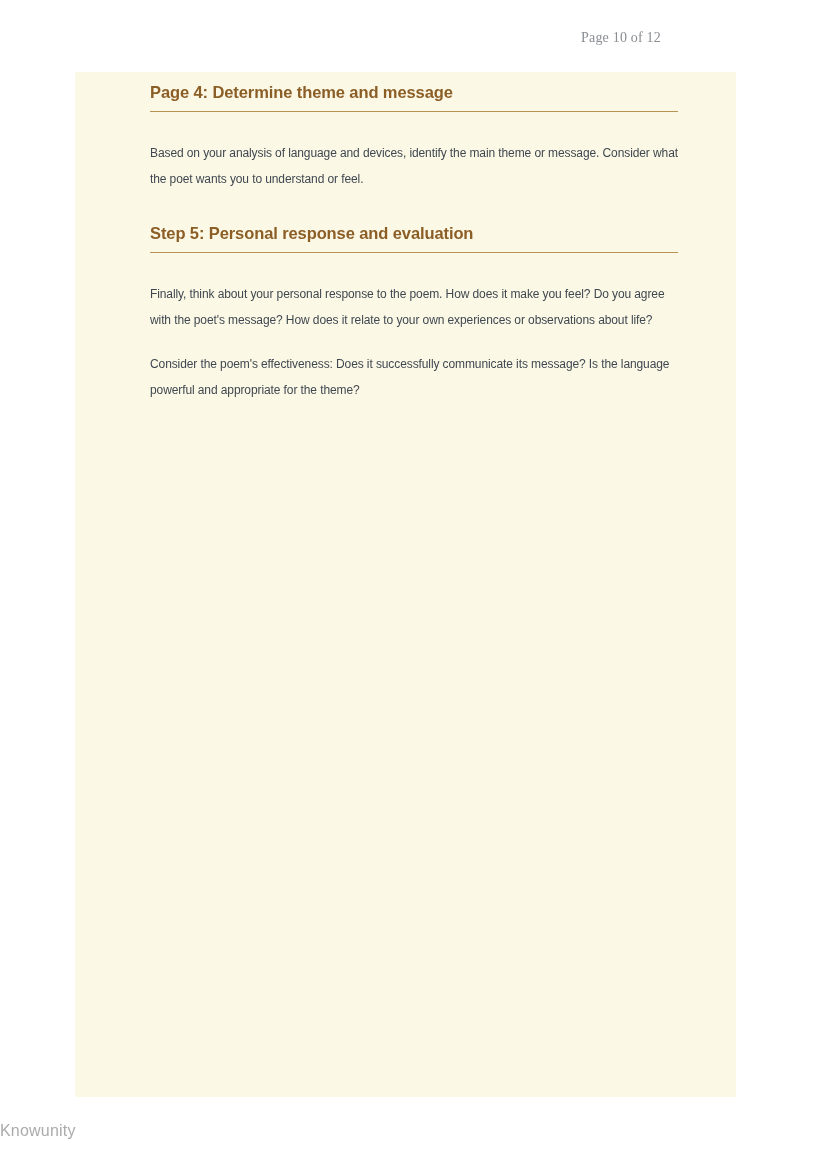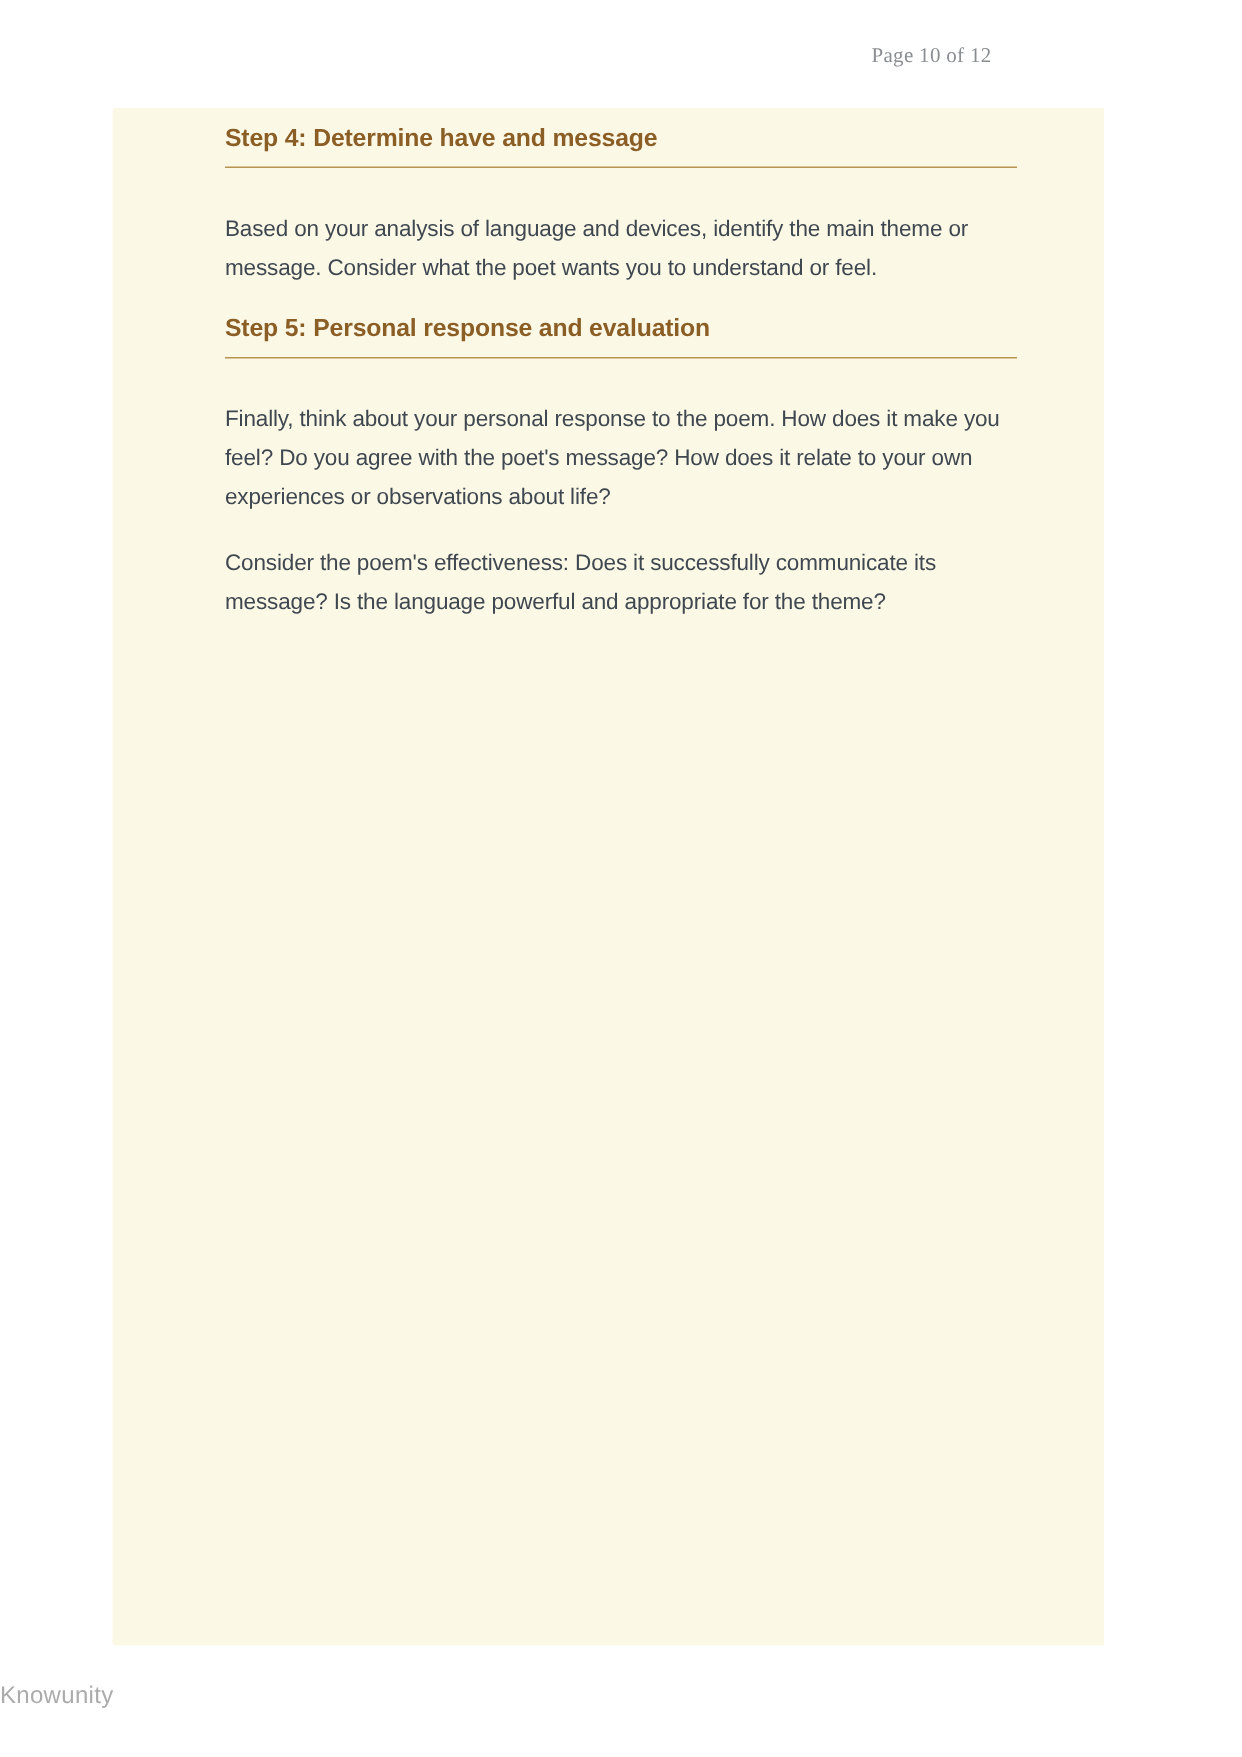--- a/index.html
+++ b/index.html
@@ -32,35 +32,35 @@
     left: 75px;
     top: 72px;
     width: 678px;
     height: 1025px;
     background: #fcf8e6;
     border-radius: 2px;
     padding: 8px 75px 0 75px;
   }
 
   .section + .section {
-    margin-top: 15px;
+    margin-top: 29px;
   }
 
   .section-heading {
     font-size: 16.5px;
     font-weight: bold;
     line-height: 24px;
     color: #8b5e26;
     letter-spacing: -0.1px;
     padding-bottom: 7px;
     border-bottom: 1.5px solid #b6934e;
   }
 
   .body-paragraph {
-    font-size: 15px;
+    font-size: 12px;
     line-height: 26px;
     color: #3f4850;
     letter-spacing: -0.1px;
     margin-top: 28px;
     width: 528px;
   }
 
   .body-paragraph + .body-paragraph {
     margin-top: 18px;
   }
@@ -81,21 +81,21 @@
 </head>
 <body>
 
 <div class="page">
 
   <div class="page-indicator">Page 10 of 12</div>
 
   <div class="content-sheet">
 
     <div class="section">
-      <h2 class="section-heading">Step 4: Determine have and message</h2>
+      <h2 class="section-heading">Page 4: Determine theme and message</h2>
       <p class="body-paragraph">Based on your analysis of language and devices, identify the main theme or message. Consider what the poet wants you to understand or feel.</p>
     </div>
 
     <div class="section">
       <h2 class="section-heading">Step 5: Personal response and evaluation</h2>
       <p class="body-paragraph">Finally, think about your personal response to the poem. How does it make you feel? Do you agree with the poet's message? How does it relate to your own experiences or observations about life?</p>
       <p class="body-paragraph">Consider the poem's effectiveness: Does it successfully communicate its message? Is the language powerful and appropriate for the theme?</p>
     </div>
 
   </div>

